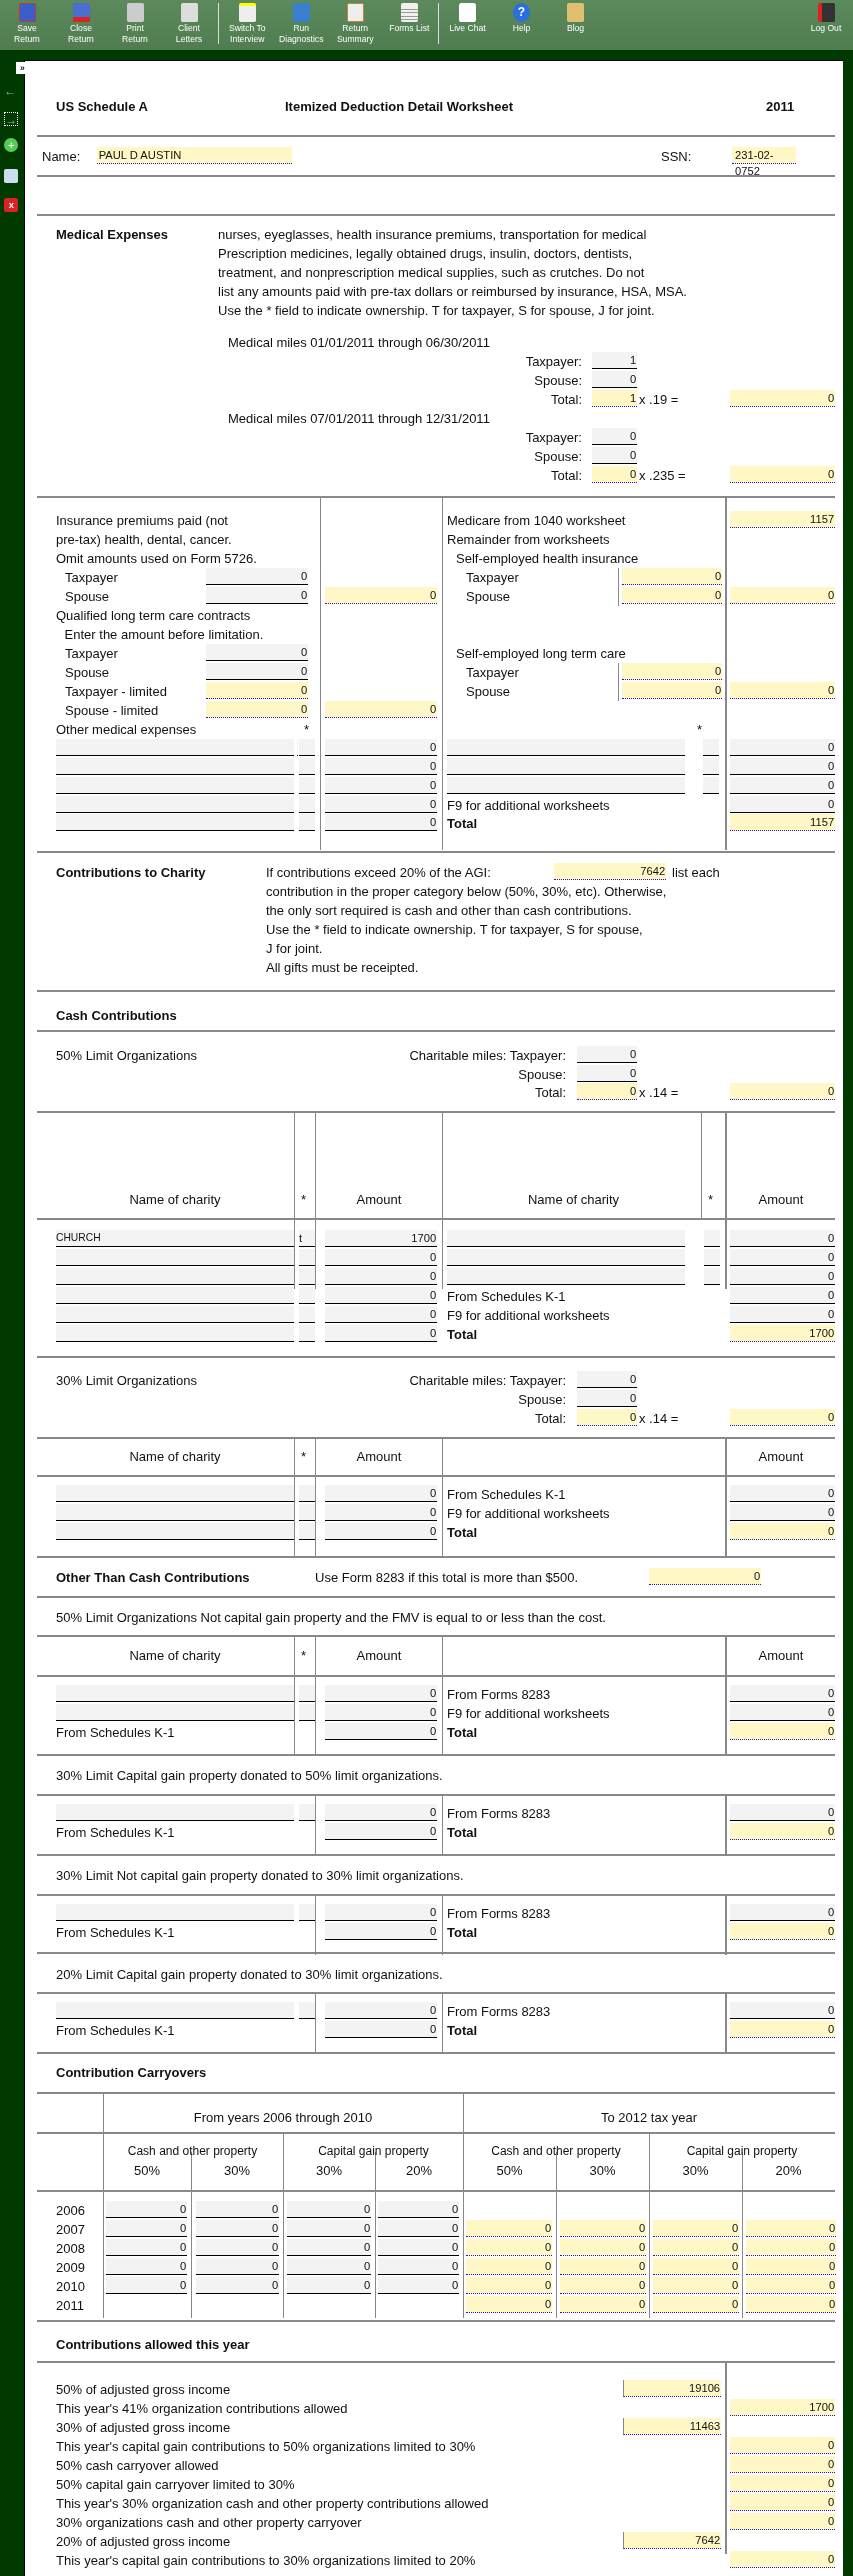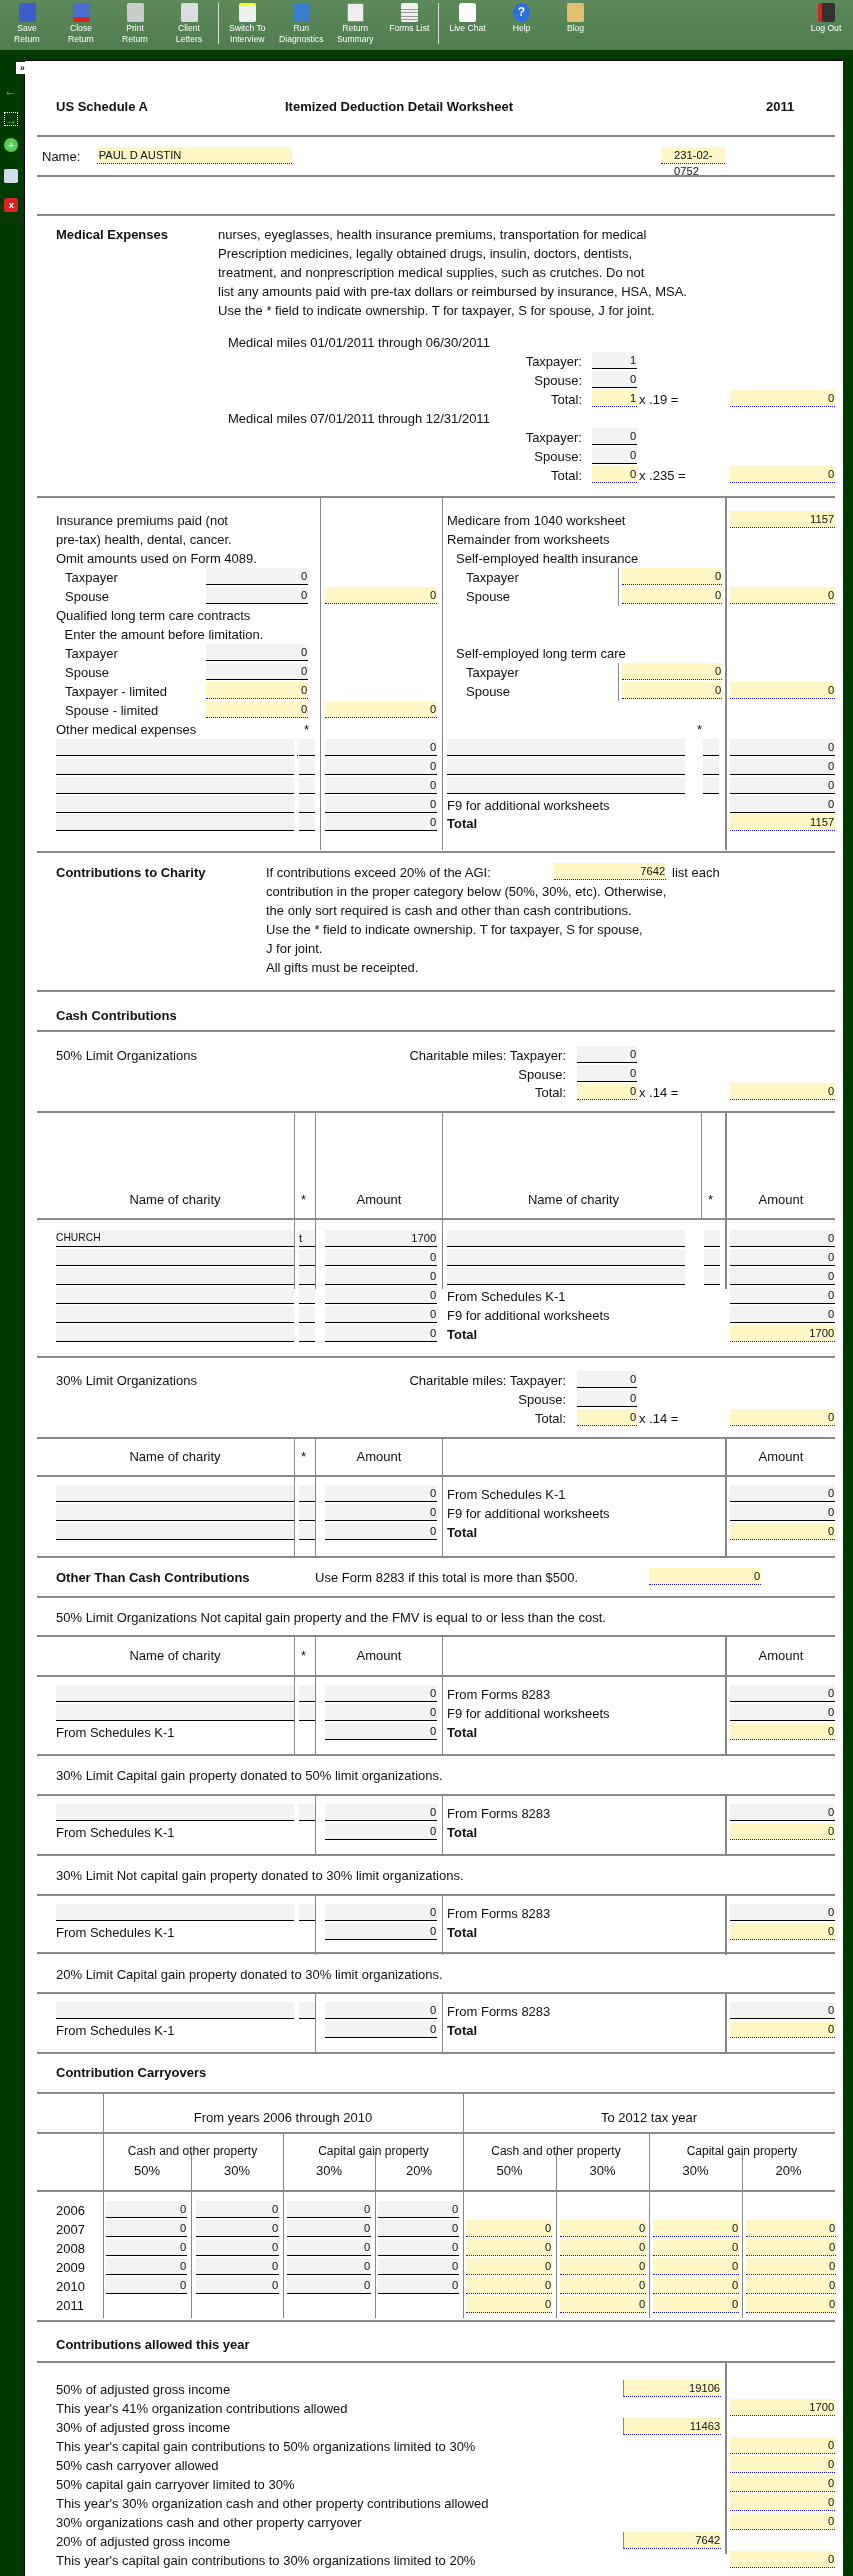--- a/index.html
+++ b/index.html
@@ -98,21 +98,21 @@
 
 <div class="page">
 
   <div class="txt b" style="left:31px;top:36px">US Schedule A</div>
   <div class="txt b" style="left:260px;top:36px">Itemized Deduction Detail Worksheet</div>
   <div class="txt b" style="left:741px;top:36px">2011</div>
   <div class="hr" style="top:74px"></div>
   <div class="txt" style="left:17px;top:86px">Name:</div>
   <div class="calc" style="left:72px;top:86px;width:195px;text-align:left;padding-left:1.7px">PAUL D AUSTIN</div>
   <div class="txt" style="left:636px;top:86px">SSN:</div>
-  <div class="calc" style="left:636px;top:86px;width:64px;text-align:left;padding-left:13px">231-02-0752</div>
+  <div class="calc" style="left:707px;top:86px;width:64px;text-align:left;padding-left:3px">231-02-0752</div>
   <div class="hr" style="top:114px"></div>
   <div class="hr" style="top:153px"></div>
 
   <div class="txt b" style="left:31px;top:164px">Medical Expenses</div>
   <div class="para" style="left:193px;top:164px">
     <div>nurses,  eyeglasses,  health insurance premiums,  transportation for medical</div>
       <div>Prescription medicines,  legally obtained drugs,  insulin,  doctors,  dentists,</div>
       <div>treatment,  and nonprescription medical supplies,  such as crutches.   Do not</div>
       <div>list any amounts paid with pre-tax dollars or reimbursed by insurance,  HSA,  MSA.</div>
       <div>Use the *   field to indicate ownership.  T for taxpayer,  S for spouse,  J for joint.</div>
@@ -137,21 +137,21 @@
   <div class="calc" style="left:705px;top:405px;width:105px">0</div>
   <div class="hr" style="top:435px"></div>
 
   <div class="vl" style="left:295px;top:436px;height:353px"></div>
   <div class="vl" style="left:417px;top:436px;height:353px"></div>
   <div class="vl2" style="left:700px;top:436px;height:353px"></div>
 
   <div class="para" style="left:31px;top:450px">
       <div>Insurance premiums paid  (not</div>
       <div>pre-tax)  health,  dental,  cancer.</div>
-      <div>Omit amounts used on Form 4089.</div>
+      <div>Omit amounts used on Form 5726.</div>
     </div>
   <div class="txt" style="left:40px;top:507px">Taxpayer</div>
   <div class="fld" style="left:181px;top:507px;width:102px">0</div>
   <div class="txt" style="left:40px;top:526px">Spouse</div>
   <div class="fld" style="left:181px;top:526px;width:102px">0</div>
   <div class="calc" style="left:300px;top:526px;width:112px">0</div>
   <div class="para" style="left:31px;top:545px">
       <div>Qualified long term care contracts</div>
       <div style="padding-left:8.6px">Enter the amount before limitation.</div>
     </div>

